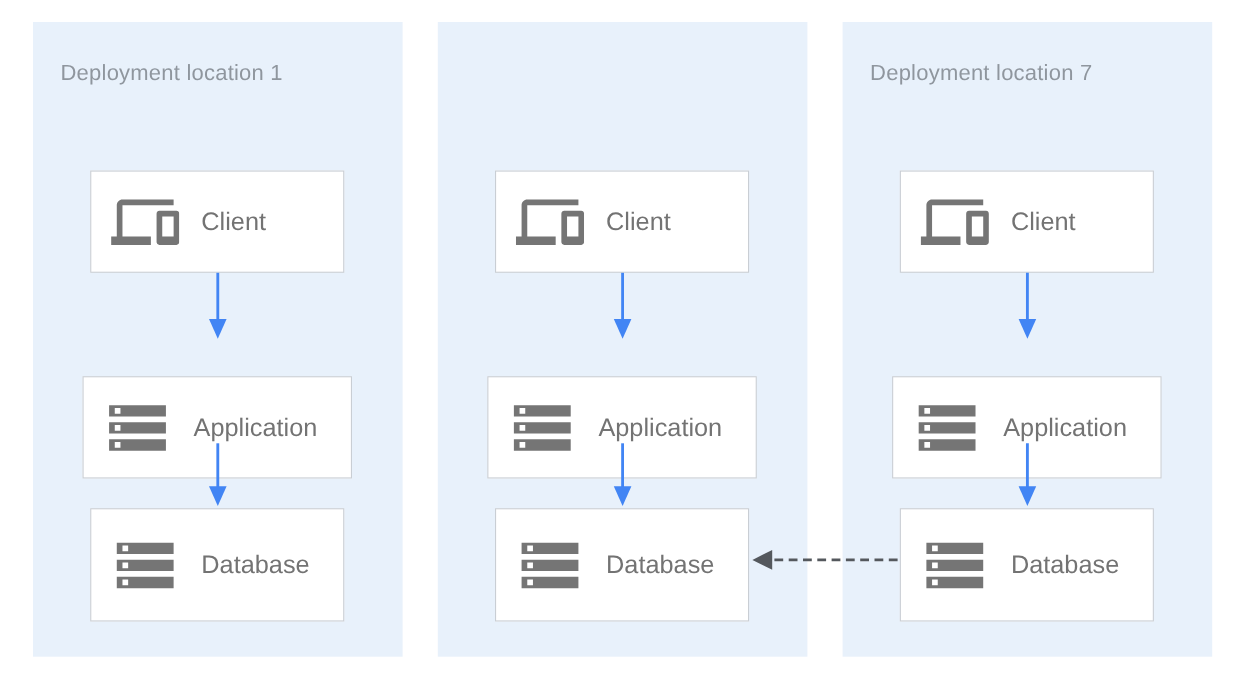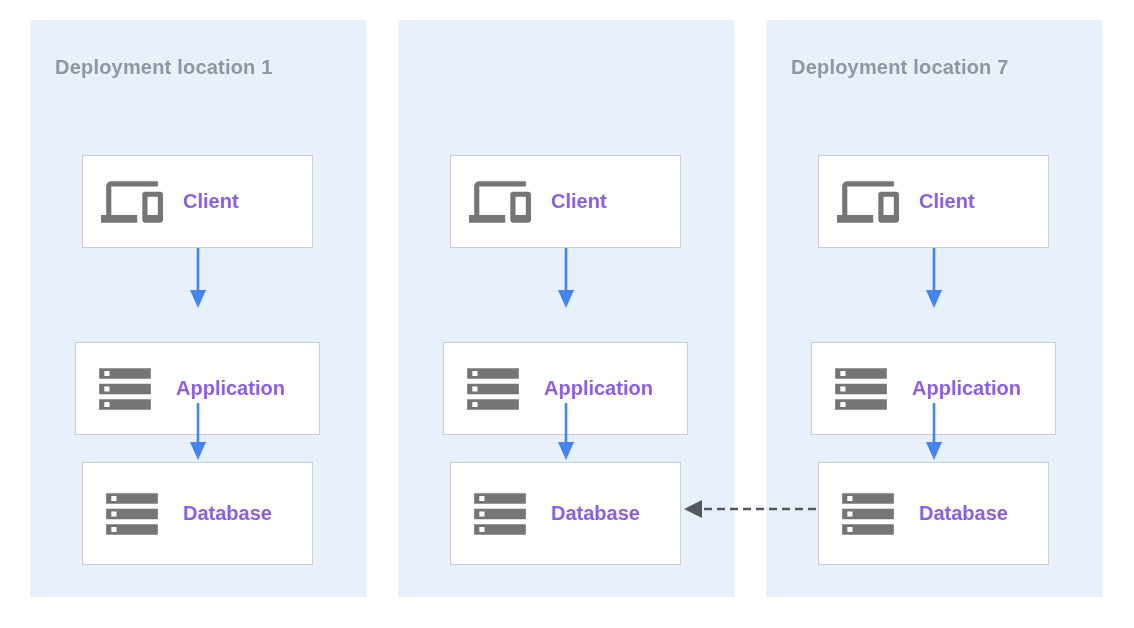--- a/index.html
+++ b/index.html
@@ -24,21 +24,21 @@
   }
   .panel-1 { left: 30px; }
   .panel-2 { left: 398px; }
   .panel-3 { left: 766px; }
   .panel-title {
     margin: 0;
     position: absolute;
     left: 25px;
     top: 36px;
     font-size: 20px;
-    font-weight: 700;
+    font-weight: 400;
     color: #8f969e;
     letter-spacing: 0.2px;
   }
   .node {
     position: absolute;
     height: 93px;
     background: #ffffff;
     border: 1px solid #c9ced4;
     box-sizing: border-box;
     display: flex;
@@ -51,24 +51,23 @@
     flex: 0 0 auto;
     margin-left: 18px;
     width: 62px;
     height: 62px;
     display: flex;
     align-items: center;
     justify-content: center;
   }
   .node .label {
     margin-left: 20px;
-    font-size: 20px;
-    color: #8b5cf6;
+    font-size: 23px;
+    color: #737373;
     white-space: nowrap;
-    font-weight: bold;
   }
   svg.arrows {
     position: absolute;
     left: 0;
     top: 0;
     pointer-events: none;
   }
   .arrow-line {
     stroke: #4285f4;
     stroke-width: 2.6;

